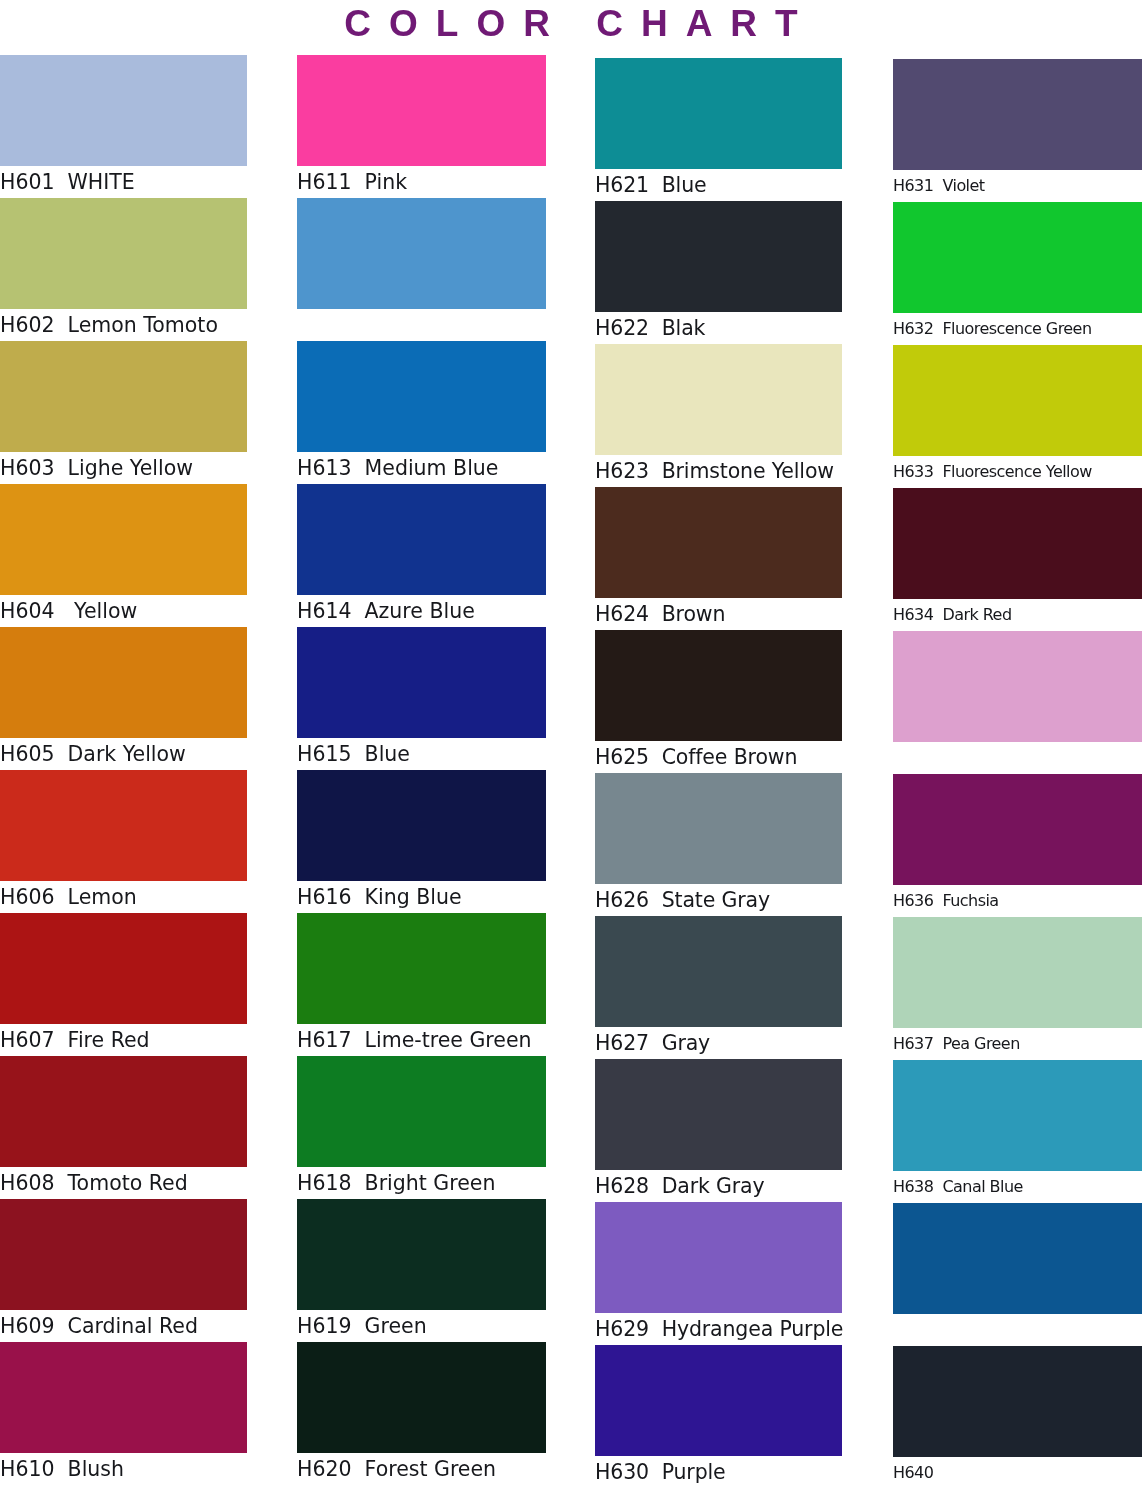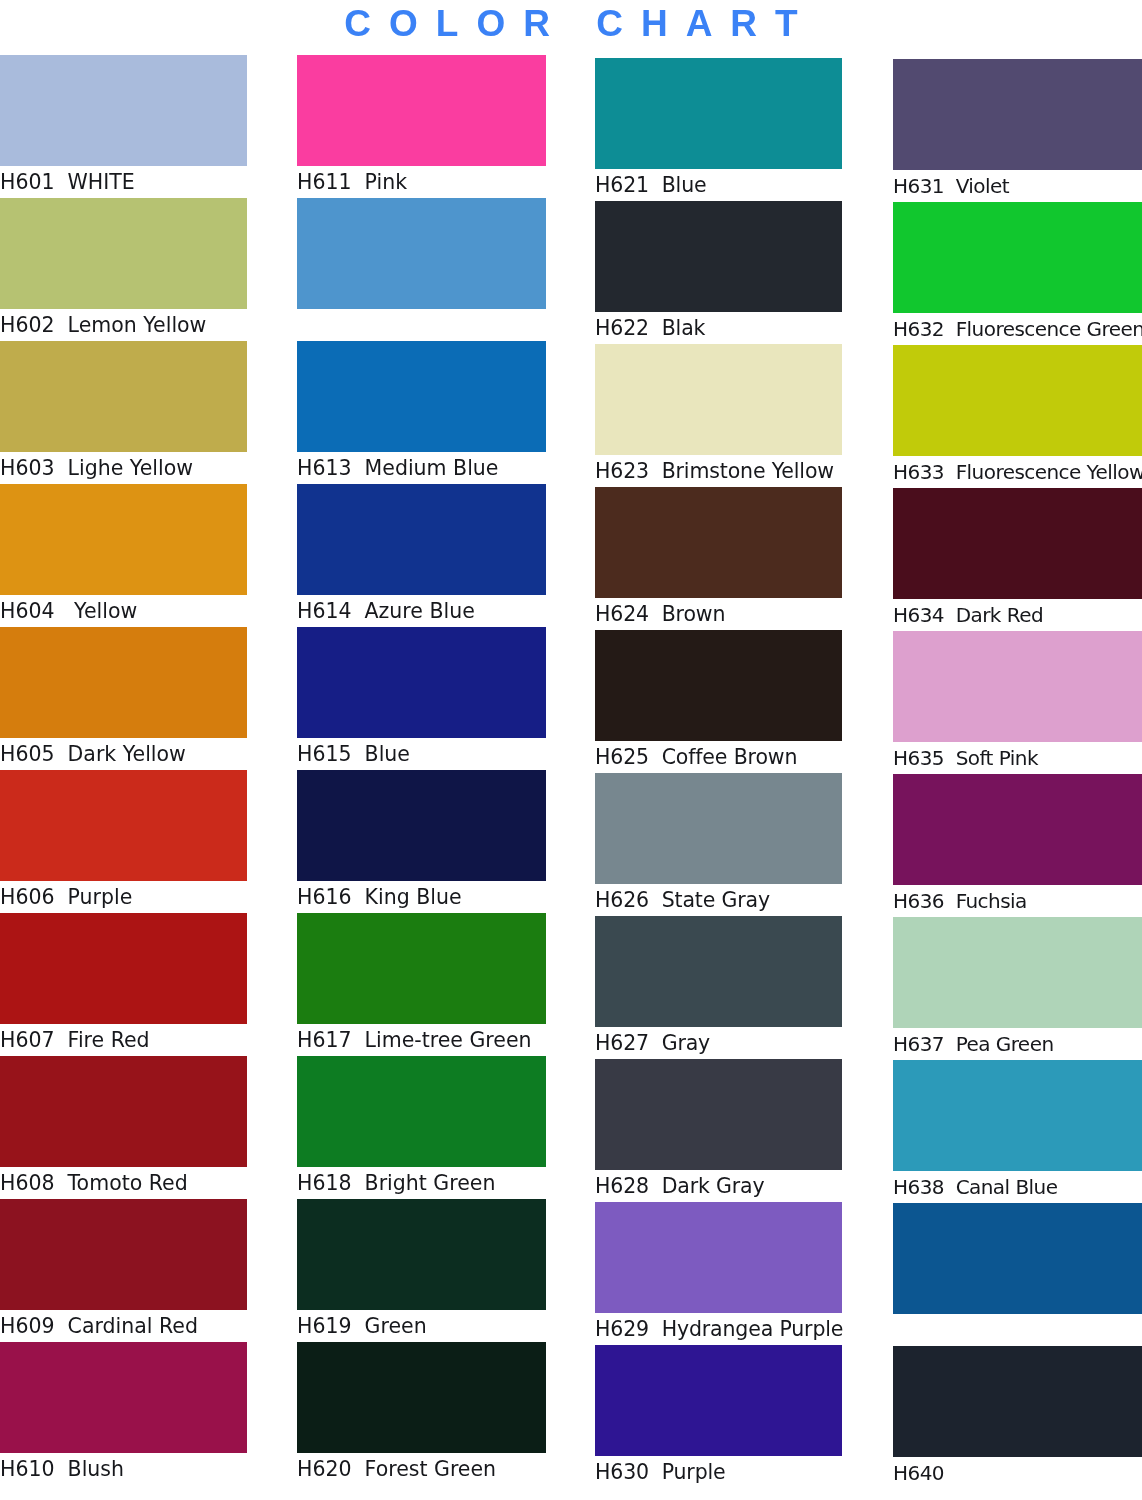--- a/index.html
+++ b/index.html
@@ -18,21 +18,21 @@
   #chart-title {
     position: absolute;
     left: 0;
     top: 0;
     width: 1142px;
     text-align: center;
     font-family: "Liberation Sans", sans-serif;
     font-size: 37px;
     font-weight: 700;
     letter-spacing: 18px;
-    color: #3b82f6;
+    color: #701a75;
     line-height: 48px;
     white-space: pre;
     text-indent: 18px;
   }
 
   #grid {
     position: absolute;
     left: 0;
     top: 55px;
     width: 1142px;
@@ -70,57 +70,57 @@
     font-size: 20.5px;
     font-weight: 400;
     color: #17181c;
     white-space: pre;
     letter-spacing: 0px;
     overflow: visible;
   }
 
   
   .col-3 .swatch-label {
-    font-size: 20px;
+    font-size: 16px;
     letter-spacing: -0.55px;
   }
   .col-2 .swatch-label {
     letter-spacing: -0.15px;
   }
 </style>
 </head>
 <body>
 
 <div id="chart-title">COLOR CHART</div>
 
 <div id="grid">
     <div class="column col-0">
       <div class="swatch-cell">
         <span class="swatch" style="background-color: rgb(169, 187, 220);"></span>
         <span class="swatch-label">H601  WHITE</span>
       </div>
       <div class="swatch-cell">
         <span class="swatch" style="background-color: rgb(182, 194, 114);"></span>
-        <span class="swatch-label">H602  Lemon Yellow</span>
+        <span class="swatch-label">H602  Lemon Tomoto</span>
       </div>
       <div class="swatch-cell">
         <span class="swatch" style="background-color: rgb(191, 172, 76);"></span>
         <span class="swatch-label">H603  Lighe Yellow</span>
       </div>
       <div class="swatch-cell">
         <span class="swatch" style="background-color: rgb(221, 147, 19);"></span>
         <span class="swatch-label">H604   Yellow</span>
       </div>
       <div class="swatch-cell">
         <span class="swatch" style="background-color: rgb(213, 125, 13);"></span>
         <span class="swatch-label">H605  Dark Yellow</span>
       </div>
       <div class="swatch-cell">
         <span class="swatch" style="background-color: rgb(203, 42, 27);"></span>
-        <span class="swatch-label">H606  Purple</span>
+        <span class="swatch-label">H606  Lemon</span>
       </div>
       <div class="swatch-cell">
         <span class="swatch" style="background-color: rgb(172, 20, 20);"></span>
         <span class="swatch-label">H607  Fire Red</span>
       </div>
       <div class="swatch-cell">
         <span class="swatch" style="background-color: rgb(151, 19, 26);"></span>
         <span class="swatch-label">H608  Tomoto Red</span>
       </div>
       <div class="swatch-cell">
@@ -227,21 +227,20 @@
       <div class="swatch-cell">
         <span class="swatch" style="background-color: rgb(193, 203, 10);"></span>
         <span class="swatch-label">H633  Fluorescence Yellow</span>
       </div>
       <div class="swatch-cell">
         <span class="swatch" style="background-color: rgb(74, 13, 28);"></span>
         <span class="swatch-label">H634  Dark Red</span>
       </div>
       <div class="swatch-cell">
         <span class="swatch" style="background-color: rgb(221, 160, 206);"></span>
-        <span class="swatch-label">H635  Soft Pink</span>
       </div>
       <div class="swatch-cell">
         <span class="swatch" style="background-color: rgb(119, 19, 92);"></span>
         <span class="swatch-label">H636  Fuchsia</span>
       </div>
       <div class="swatch-cell">
         <span class="swatch" style="background-color: rgb(175, 212, 184);"></span>
         <span class="swatch-label">H637  Pea Green</span>
       </div>
       <div class="swatch-cell">

